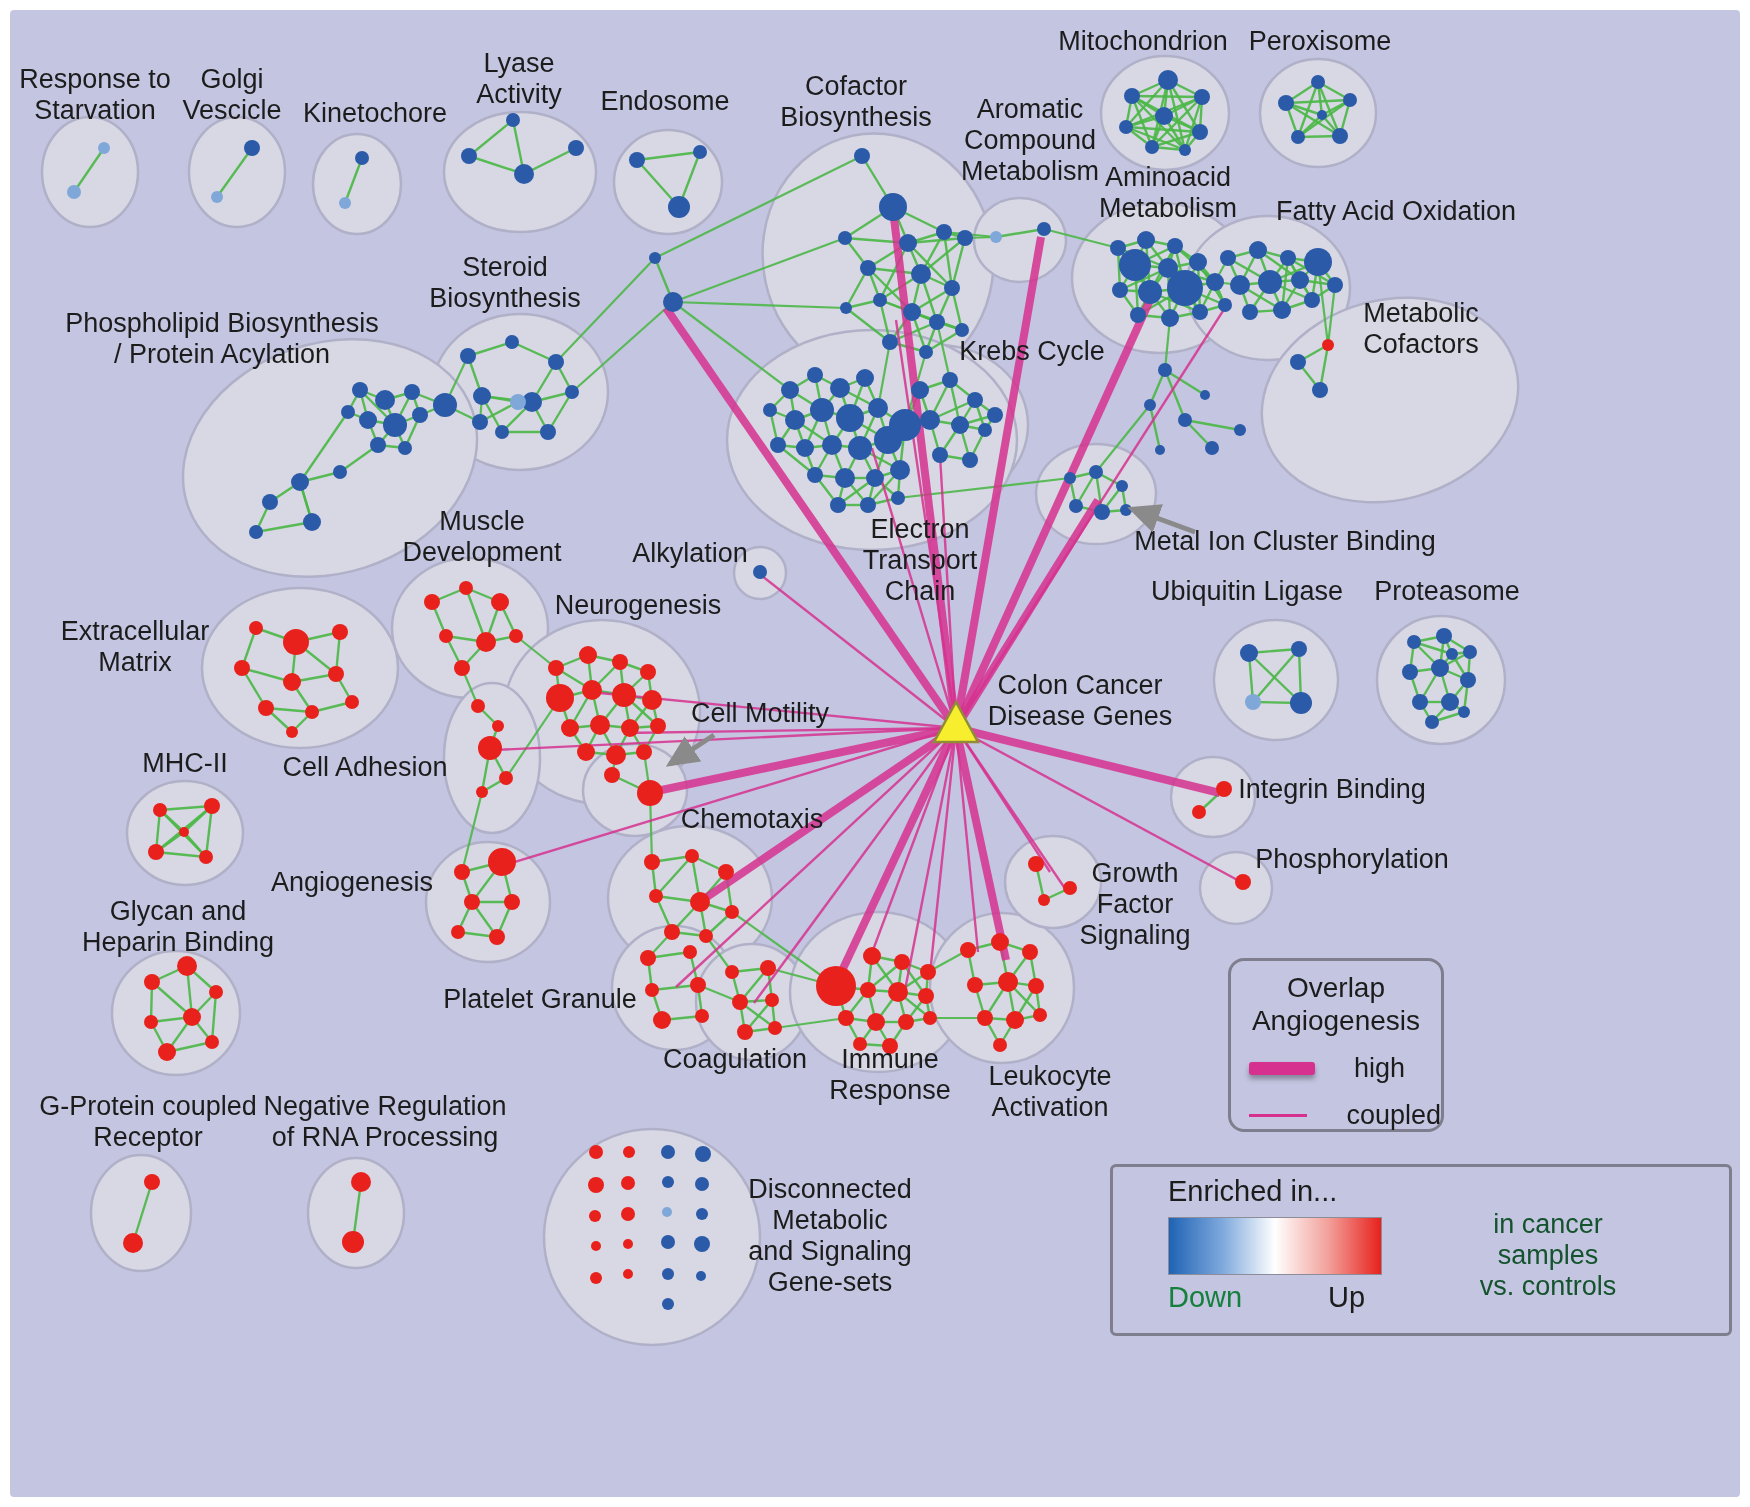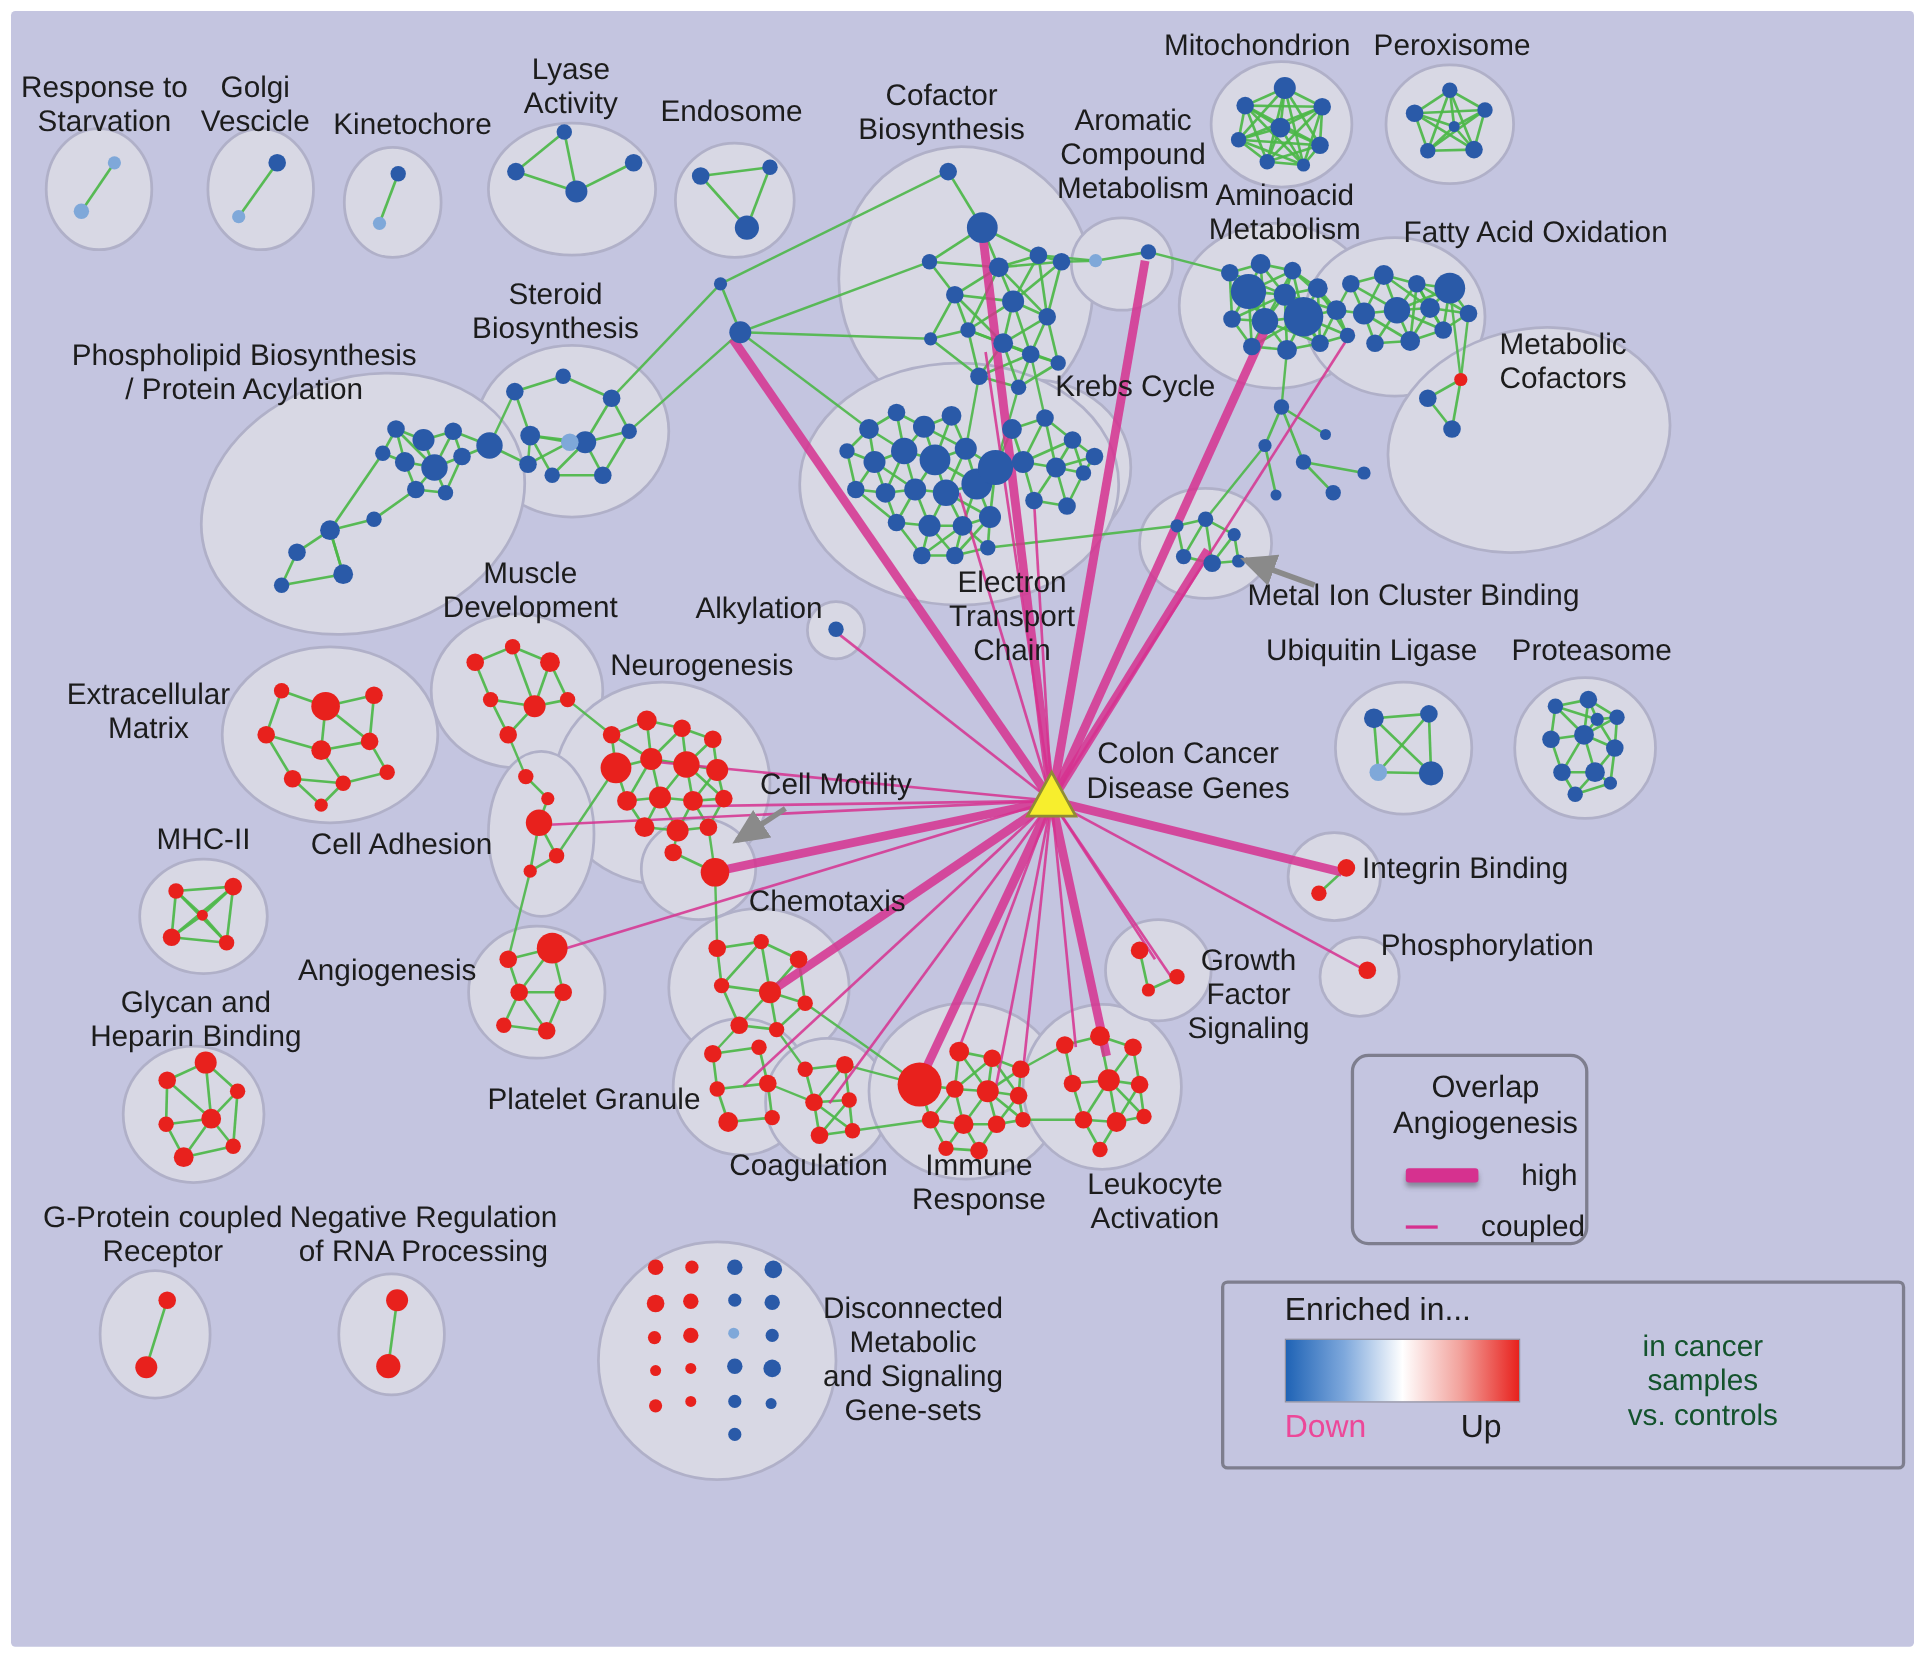--- a/index.html
+++ b/index.html
@@ -1,30 +1,30 @@
 <!DOCTYPE html>
 <html><head>
 <meta charset="utf-8">
 <style>
   html,body{margin:0;padding:0;background:#ffffff;}
   .figure{position:relative;width:1750px;height:1507px;background:#ffffff;overflow:hidden;
           font-family:"Liberation Sans",sans-serif;}
   svg{position:absolute;left:0;top:0;}
   svg text{font-family:"Liberation Sans",sans-serif;font-size:27px;fill:#1c1c1c;}
-  .box{position:absolute;border:3px solid #7e7e8e;box-sizing:border-box;padding-left:29px;}
+  .box{position:absolute;border:3px solid #7e7e8e;box-sizing:border-box;}
   .overlap-box{left:1228px;top:958px;width:216px;height:174px;border-radius:16px;}
   .overlap-title{text-align:center;font-size:28px;color:#1c1c1c;line-height:33px;margin-top:10px;}
   .overlap-row{display:flex;align-items:center;margin:16px 0 0 18px;gap:23px;}
   .sw-high{width:66px;height:13px;border-radius:3px;box-shadow:0 4px 5px rgba(60,60,70,.45);}
   .sw-mod{width:66px;height:3px;}
   .overlap-row span{margin-left:16px;font-size:27px;color:#1c1c1c;}
   .enriched-box{left:1110px;top:1164px;width:622px;height:172px;border-radius:6px;}
   .enriched-title{position:absolute;left:55px;top:8px;width:212px;text-align:left;font-size:29px;color:#1c1c1c;}
   .gradient-bar{position:absolute;left:55px;top:50px;width:212px;height:56px;border:1px solid #8d8d99;}
-  .lab-down{position:absolute;left:55px;top:114px;font-size:29px;color:#ec4899;}
+  .lab-down{position:absolute;left:55px;top:114px;font-size:29px;color:#15803d;}
   .lab-up{position:absolute;left:215px;top:114px;width:52px;text-align:left;font-size:29px;color:#1c1c1c;}
   .enriched-note{position:absolute;left:285px;top:42px;width:300px;text-align:center;
                  font-size:27px;line-height:31px;color:#14532d;}
 </style>
 </head>
 <body>
 
 <div class="figure">
   <svg id="net" width="1750" height="1507" viewBox="0 0 1750 1507">
     <defs>

